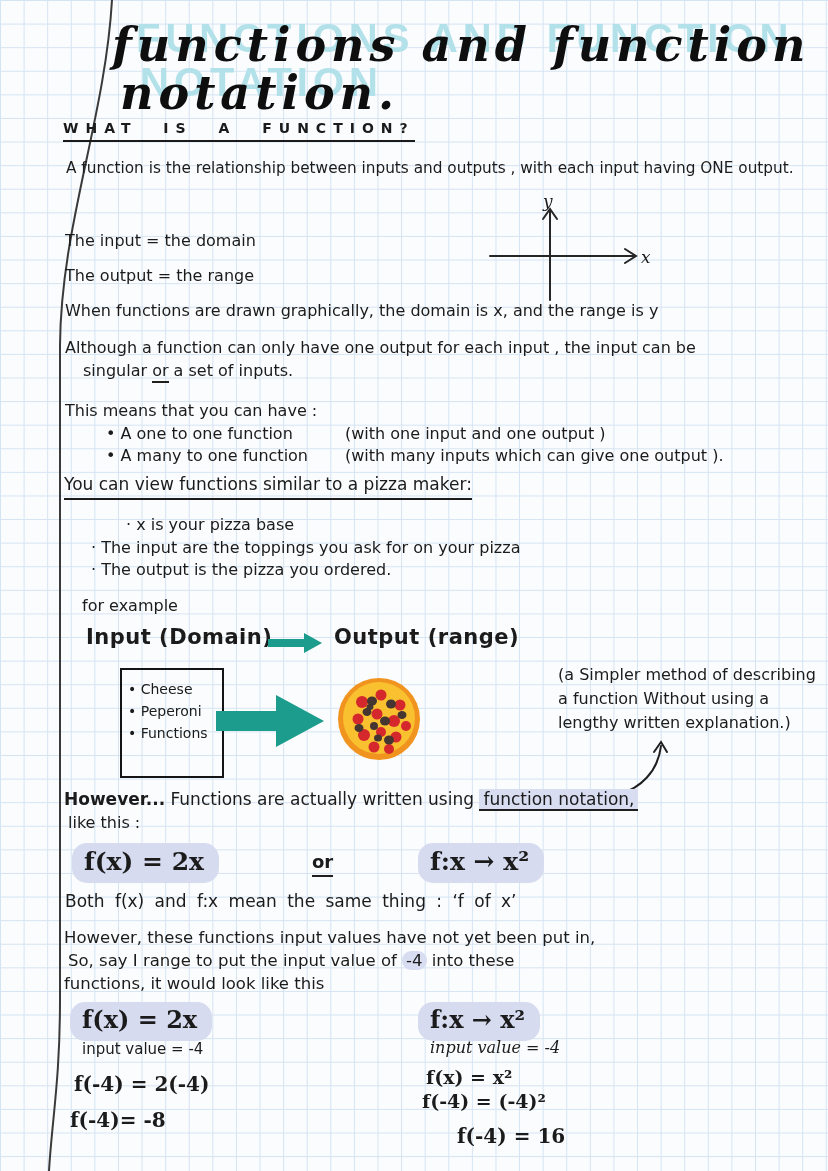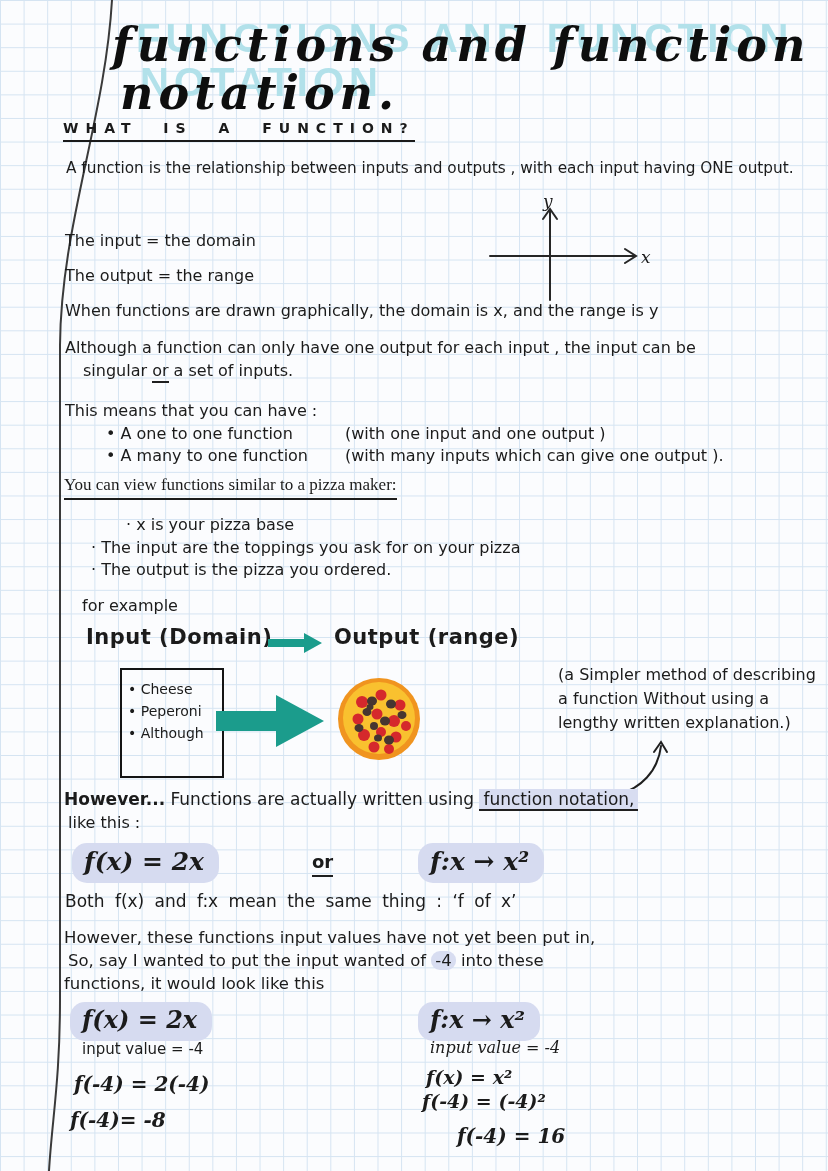--- a/index.html
+++ b/index.html
@@ -11,28 +11,28 @@
       linear-gradient(90deg, #d5e4f2 1px, transparent 1px);
     background-size:23.6px 23.6px;
     font-family:"DejaVu Sans", sans-serif;
     color:#1b1b1b;
   }
   .line{position:absolute; white-space:nowrap; color:#1b1b1b; font-size:16px; line-height:1.25;}
   .hl{background:#d8ddf1; border-radius:4px; padding:0 4px;}
   .hl-u{background:#d8ddf1; border-bottom:2.5px solid #1f1f1f; padding:0 4px;}
   .u{border-bottom:2px solid #1f1f1f; padding-bottom:1px;}
   .pill{background:#d6dbf0; border-radius:15px; padding:3px 15px 6px 12px;}
-  .math{font-family:"DejaVu Serif", serif; font-style:italic; font-weight:600;}
+  .math{font-family:"DejaVu Serif", serif; font-weight:600;}
   .shadow-title{position:absolute; font-family:"Liberation Sans", sans-serif; font-weight:bold;
     color:#b2e1ea; letter-spacing:5px; font-size:40px; z-index:1;}
   .cursive{position:absolute; font-family:"DejaVu Serif", serif; font-style:italic; font-weight:bold;
     color:#0e0e0e; font-size:46px; letter-spacing:5px; z-index:2;}
   .section-heading{position:absolute; font-size:14px; font-weight:600; letter-spacing:7px; word-spacing:14px;
     border-bottom:2.5px solid #1a1a1a; padding-bottom:4px; white-space:nowrap;}
-  .underlined-heading{border-bottom:2px solid #1c1c1c; padding-bottom:3px;font-family:Liberation Serif, serif;}
+  .underlined-heading{border-bottom:2px solid #1c1c1c; padding-bottom:3px;}
   .note-text{font-size:16px;}
   svg{position:absolute; overflow:visible;}
   .box{position:absolute; border:2px solid #141414;}
   .box .item{font-size:14px; line-height:22px; white-space:nowrap;}
   .big-label{font-size:21px; font-weight:bold; letter-spacing:0.5px;}
 </style>
 </head>
 <body>
 
 <div id="page">
@@ -80,21 +80,21 @@
 
   <div class="line big-label" style="left:86px;top:624px;">Input (Domain)</div>
   <svg style="left:268px;top:632px;" width="56" height="22" viewBox="0 0 56 22">
     <polygon points="0,7 36,7 36,1 54,11 36,21 36,15 0,15" fill="#1b9c8c"></polygon>
   </svg>
   <div class="line big-label" style="left:334px;top:624px;">Output (range)</div>
 
   <div class="box" style="left:120px;top:668px;width:90px;height:98px;padding:8px 4px 0 6px;">
     <div class="item">• Cheese</div>
     <div class="item">• Peperoni</div>
-    <div class="item">• Although</div>
+    <div class="item">• Functions</div>
   </div>
 
   <svg style="left:216px;top:692px;" width="112" height="58" viewBox="0 0 112 58">
     <polygon points="0,19 60,19 60,3 108,29 60,55 60,39 0,39" fill="#1b9c8c"></polygon>
   </svg>
 
   <svg style="left:334px;top:674px;" width="90" height="90" viewBox="0 0 90 90">
     <circle cx="45" cy="45" r="41" fill="#f0941f"></circle>
     <circle cx="45" cy="44" r="36" fill="#f9c12f"></circle>
     <g fill="#d5282c">
@@ -140,21 +140,21 @@
   <div class="line" style="left:68px;top:813px;">like this :</div>
 
   <div class="line math pill" style="left:72px;top:843px;font-size:25px;">f(x) = 2x</div>
   <div class="line u" style="left:312px;top:851px;font-size:18px;font-weight:bold;">or</div>
   <div class="line math pill" style="left:418px;top:843px;font-size:25px;">f:x → x²</div>
 
   <div class="line" style="left:65px;top:891px;font-size:17px;word-spacing:5px;">Both f(x) and f:x mean the same thing : ‘f of x’</div>
 
   <div class="line" style="left:64px;top:928px;font-size:16.5px;">However, these functions input values have not yet been put in,</div>
   <div class="line" style="left:68px;top:951px;font-size:16.5px;">
-    <span>So, say I wanted to put the input wanted of </span><span class="hl" style="border-radius:9px;">-4</span><span> into these</span>
+    <span>So, say I range to put the input value of </span><span class="hl" style="border-radius:9px;">-4</span><span> into these</span>
   </div>
   <div class="line" style="left:64px;top:974px;font-size:16.5px;">functions, it would look like this</div>
 
   <div class="line math pill" style="left:70px;top:1002px;font-size:24px;">f(x) = 2x</div>
   <div class="line" style="left:82px;top:1040px;font-size:15px;">input value = -4</div>
   <div class="line math" style="left:74px;top:1072px;font-size:20px;">f(-4) = 2(-4)</div>
   <div class="line math" style="left:70px;top:1108px;font-size:20px;">f(-4)= -8</div>
 
   <div class="line math pill" style="left:418px;top:1002px;font-size:24px;">f:x → x²</div>
   <div class="line" style="left:430px;top:1038px;font-size:16px;font-family:'DejaVu Serif',serif;font-style:italic;">input value = -4</div>

